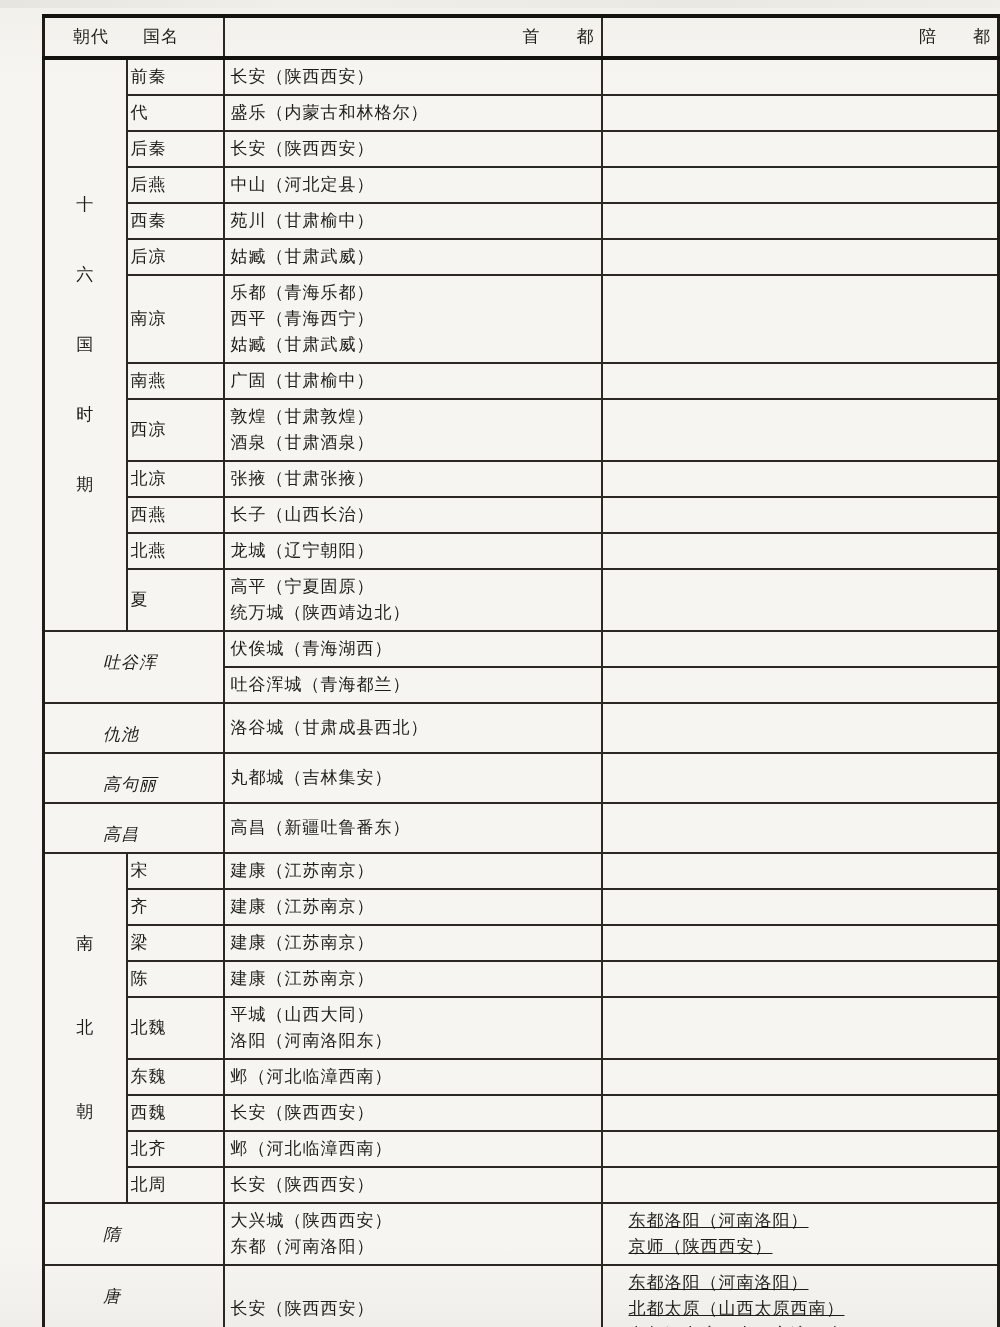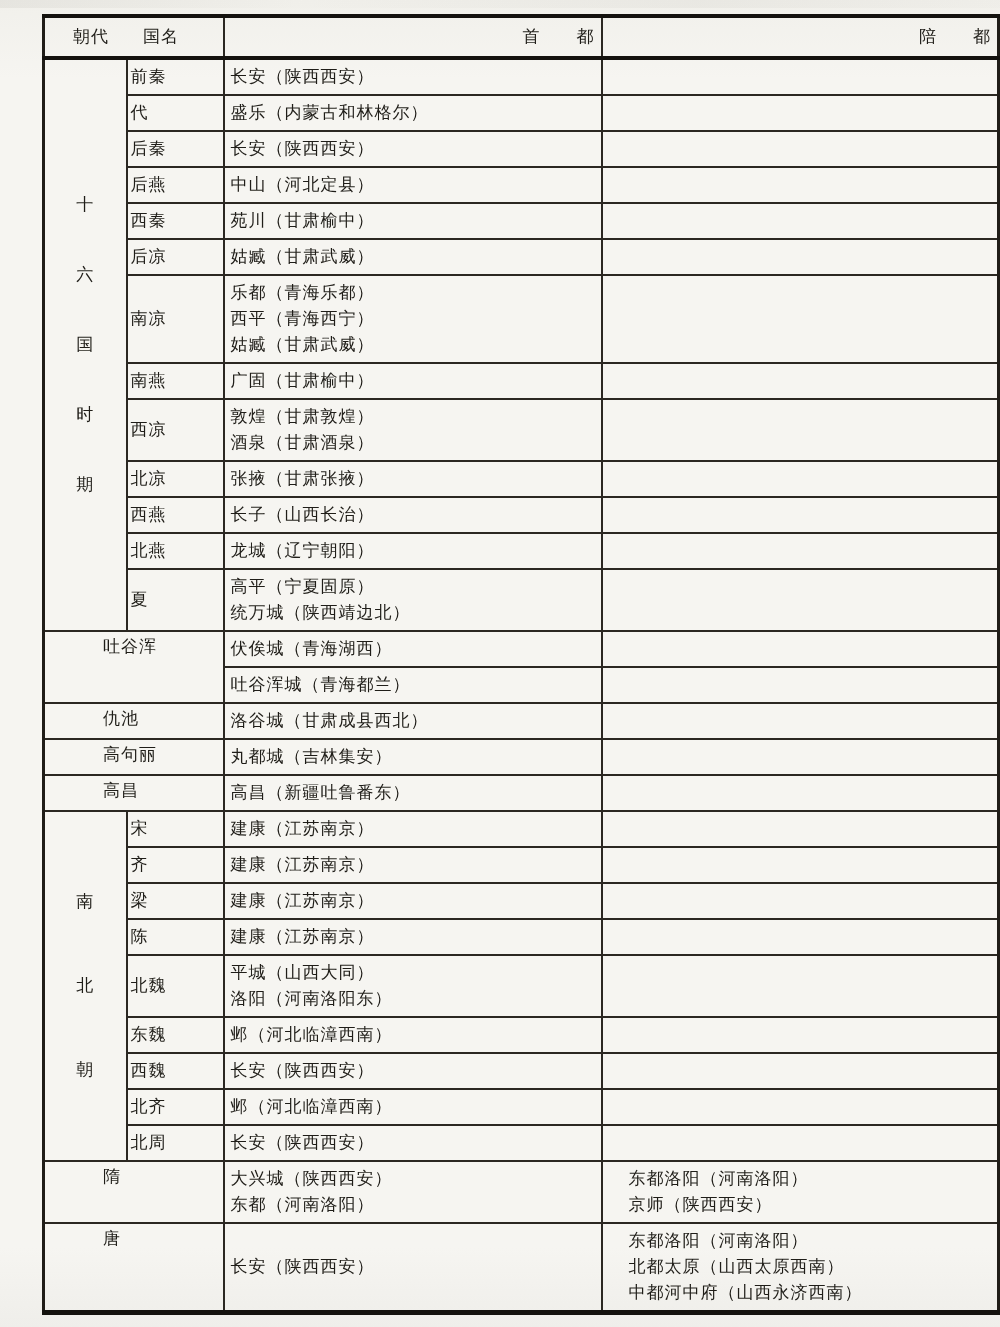--- a/index.html
+++ b/index.html
@@ -53,27 +53,28 @@
     text-align: left;
     padding-left: 28px;
   }
   .cell-header-left span { display: inline-block; }
   .cell-header-left span + span { margin-left: 34px; }
   .cell-country {
     padding-left: 3px;
     white-space: nowrap;
   }
   .cell-capital { }
-  .cell-secondary { padding-left: 26px; }
+  .cell-secondary { padding-left: 26px; text-decoration: underline; }
   .cell-capital .line, .cell-secondary .line { white-space: nowrap; }
   .cell-section-label {
     padding-left: 58px;
     vertical-align: top;
-    padding-top: 2px;
+    padding-top: 18px;
     white-space: nowrap;
+    font-style: italic;
   }
   .cell-dynasty-vertical {
     text-align: center;
     vertical-align: middle;
     padding: 0;
   }
   .vstack {
     display: flex;
     flex-direction: column;
     align-items: center;

